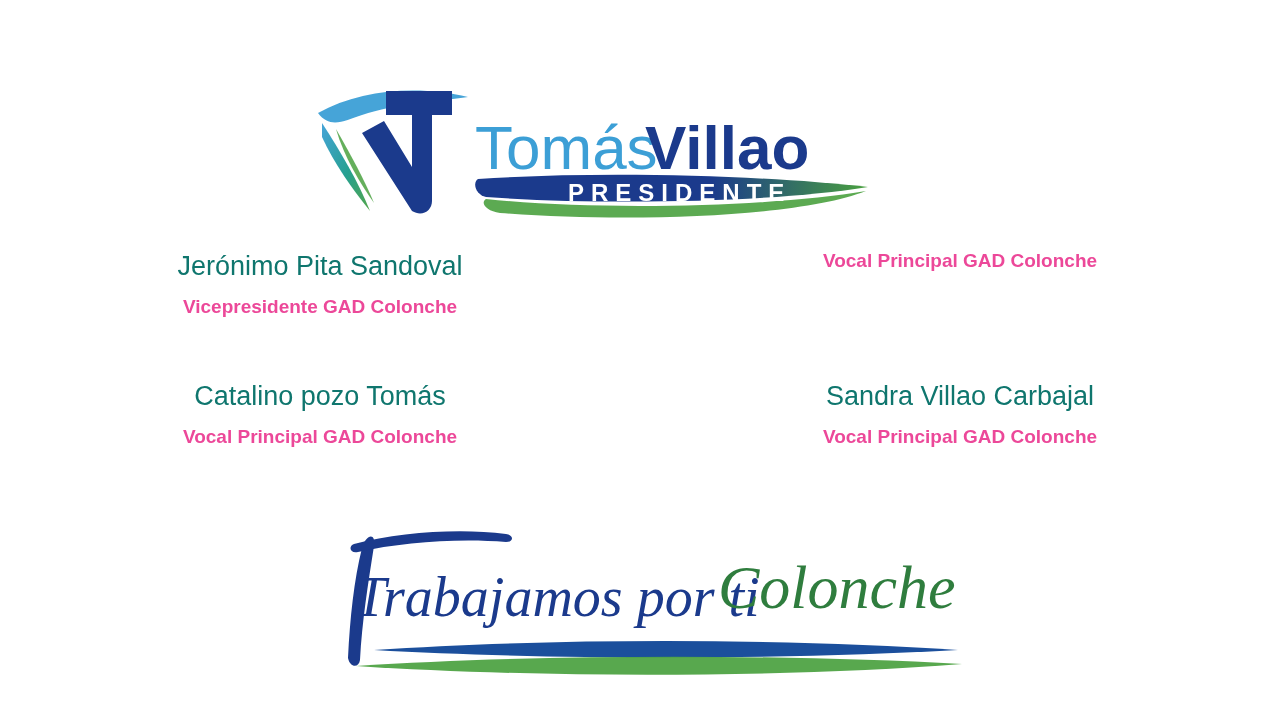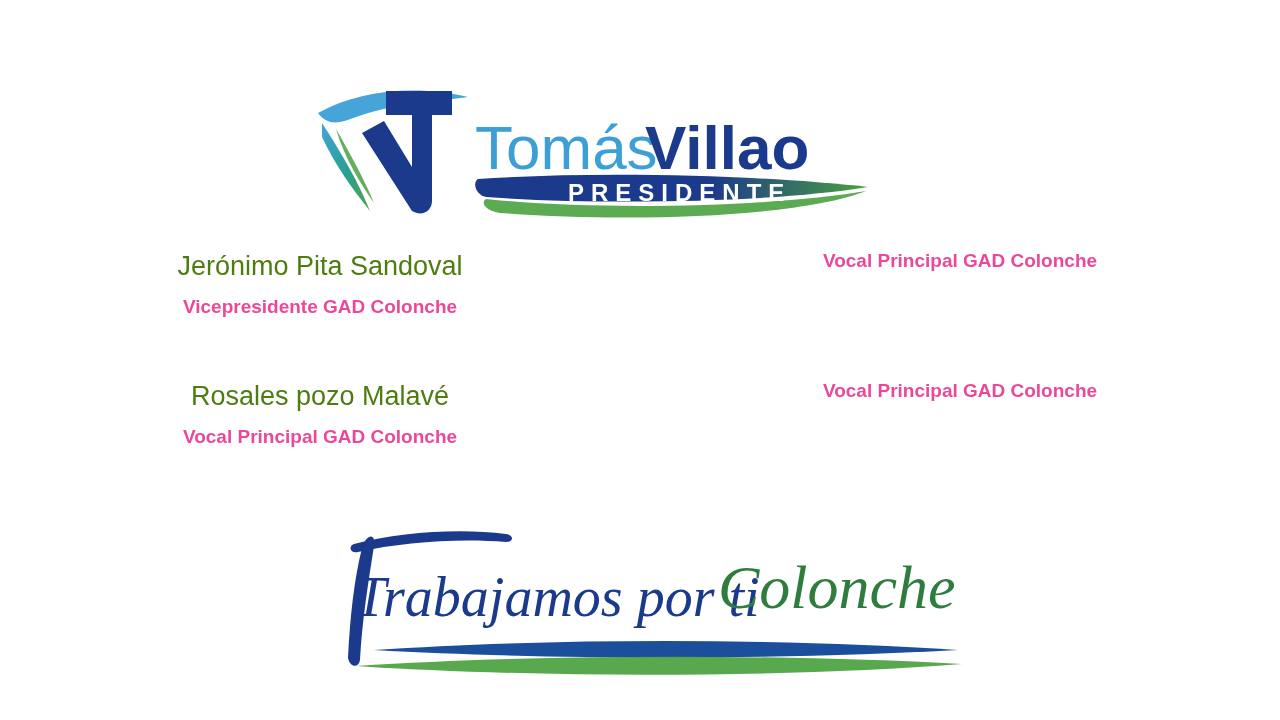--- a/index.html
+++ b/index.html
@@ -39,21 +39,21 @@
     justify-items: center;
   }
   .member {
     text-align: center;
     width: 100%;
   }
   .member-name {
     font-family: "Liberation Sans", sans-serif;
     font-size: 27px;
     font-weight: 400;
-    color: #4d7c0f;
+    color: #0f766e;
     line-height: 1.2;
     margin: 0 0 14px 0;
     white-space: nowrap;
   }
   .member-role {
     font-family: "Liberation Sans", sans-serif;
     font-size: 19px;
     font-weight: 700;
     color: #ec4899;
     line-height: 1.2;
@@ -111,25 +111,26 @@
   <div class="member">
     <p class="member-name">Jerónimo Pita Sandoval</p>
     <p class="member-role">Vicepresidente GAD Colonche</p>
   </div>
 
   <div class="member">
     <p class="member-role">Vocal Principal GAD Colonche</p>
   </div>
 
   <div class="member">
-    <p class="member-name">Rosales pozo Malavé</p>
+    <p class="member-name">Catalino pozo Tomás</p>
     <p class="member-role">Vocal Principal GAD Colonche</p>
   </div>
 
   <div class="member">
+    <p class="member-name">Sandra Villao Carbajal</p>
     <p class="member-role">Vocal Principal GAD Colonche</p>
   </div>
 
 </div>
 
 <div id="slogan-block">
   <svg id="slogan-svg" width="700" height="190" viewBox="0 0 700 190" xmlns="http://www.w3.org/2000/svg">
 
     <path d="M38 150 C 40 110, 44 72, 52 40 C 56 26, 66 24, 64 38 C 58 76, 52 114, 50 152 C 49 160, 40 160, 38 150 Z" fill="#1b3a8c"></path>
     <path d="M44 36 C 90 24, 150 20, 196 26 C 204 27, 204 34, 196 34 C 150 30, 92 34, 48 44 C 40 46, 38 38, 44 36 Z" fill="#1b3a8c"></path>

